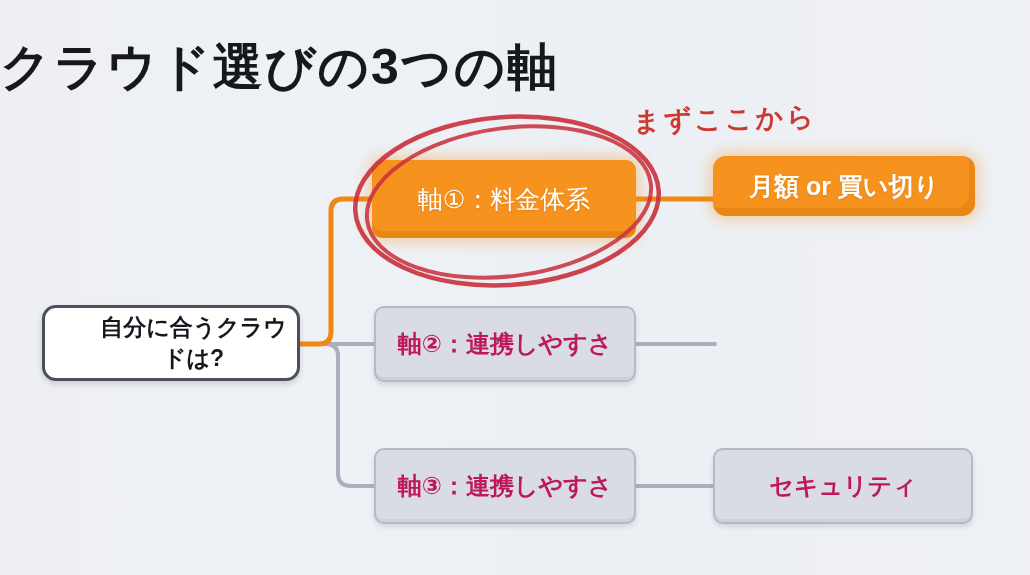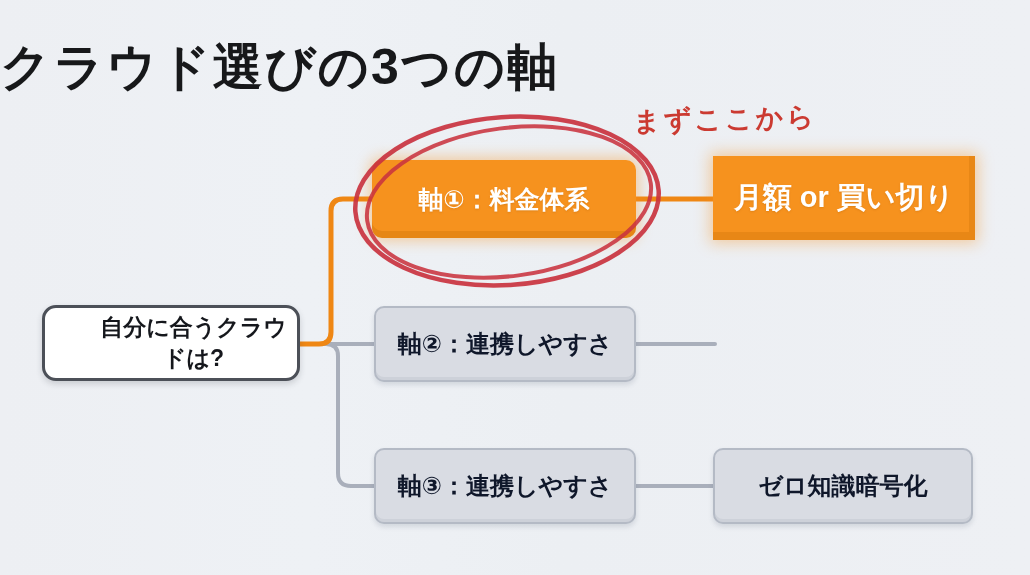--- a/index.html
+++ b/index.html
@@ -38,37 +38,37 @@
     background:#ffffff;
     border:3px solid #4c5058;border-radius:14px;
     font-size:23px;font-weight:700;color:#15171c;
     box-shadow:0 3px 6px rgba(40,45,55,.18);
     padding-left:45px;
   }
   .axis-orange{
     left:372px;top:160px;width:264px;height:78px;
     background:#f6921e;
     border-radius:10px;
-    font-size:25px;font-weight:700;color:#ffffff;
+    font-size:25px;font-weight:400;color:#ffffff;
     box-shadow:inset 0 -7px 0 rgba(190,105,0,.28), 0 0 14px 3px rgba(246,146,30,.40);
     text-shadow:0 1px 2px rgba(160,85,0,.25);
   }
   .result-orange{
-    left:713px;top:156px;width:262px;height:84px;
+    left:713px;top:156px;width:262px;height:60px;
     background:#f6921e;
-    border-radius:0;
-    font-size:29px;font-weight:800;color:#ffffff;
+    border-radius:13px;
+    font-size:25px;font-weight:800;color:#ffffff;
     box-shadow:inset -6px -8px 0 rgba(190,105,0,.25), 0 0 14px 3px rgba(246,146,30,.40);
     text-shadow:0 1px 2px rgba(160,85,0,.25);
   }
   .box-gray{
     background:#d9dce3;
     border:2px solid #b4bac5;
     border-radius:10px;
-    font-size:24px;font-weight:800;color:#0f172a;
+    font-size:24px;font-weight:800;color:#be185d;
     box-shadow:0 3px 5px rgba(90,100,120,.18), inset 0 -3px 0 rgba(120,128,145,.12);
   }
   .axis-2{left:374px;top:306px;width:262px;height:76px;}
   .result-2{left:713px;top:306px;width:260px;height:76px;}
   .axis-3{left:374px;top:448px;width:262px;height:76px;}
   .result-3{left:713px;top:448px;width:260px;height:76px;}
   .wires{position:absolute;left:0;top:0;z-index:1;}
   .ellipse-layer{position:absolute;left:0;top:0;z-index:5;pointer-events:none;}
 </style>
 </head>
@@ -107,21 +107,21 @@
   </div>
 
   <div class="node box-gray axis-2">
     <span>軸②：連携しやすさ</span>
   </div>
 
   <div class="node box-gray axis-3">
     <span>軸③：連携しやすさ</span>
   </div>
   <div class="node box-gray result-3">
-    <span>ゼロ知識暗号化</span>
+    <span>セキュリティ</span>
   </div>
 
   <svg class="ellipse-layer" width="1030" height="575" viewBox="0 0 1030 575">
     <ellipse cx="507" cy="201" rx="152" ry="84" fill="none" stroke="#c9333f" stroke-width="4.5" stroke-linecap="round" opacity="0.92" transform="rotate(-4 507 201)"></ellipse>
     <ellipse cx="509" cy="202" rx="143" ry="74" fill="none" stroke="#c9333f" stroke-width="4" stroke-linecap="round" opacity="0.88" transform="rotate(-7.5 509 202)"></ellipse>
   </svg>
 
 </div>
 
 </body></html>

